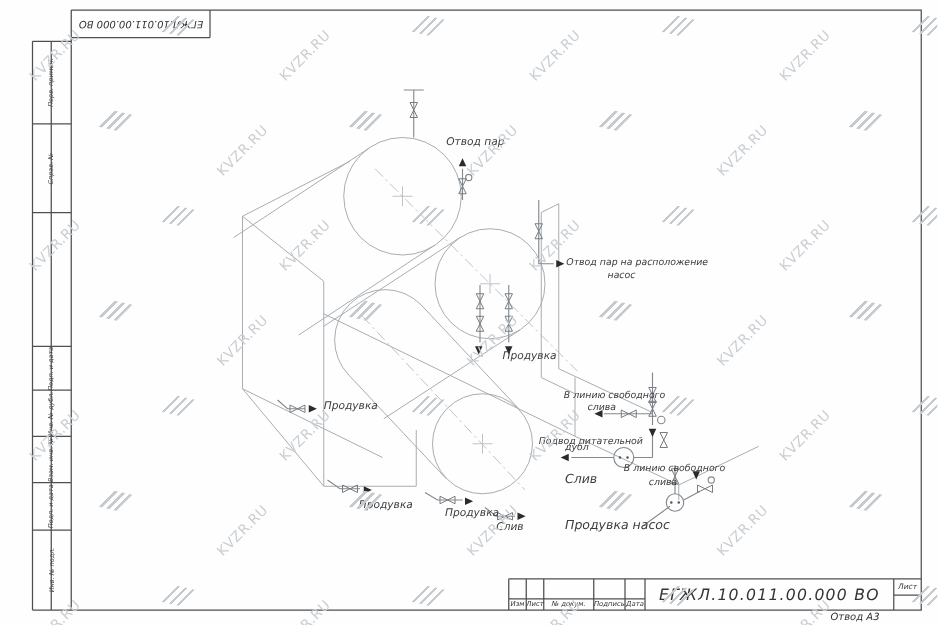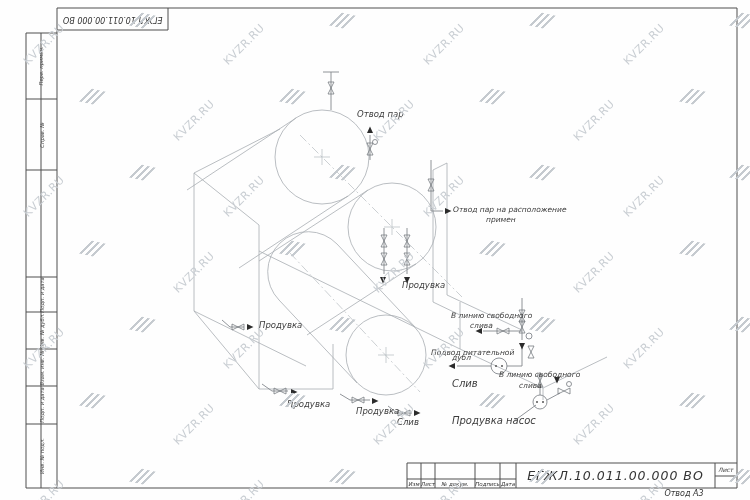--- a/index.html
+++ b/index.html
@@ -120,21 +120,21 @@
       <path d="M26,33 H57 M26,99 H57 M26,170 H57 M26,277 H57 M26,312 H57 M26,349 H57 M26,386 H57 M26,424 H57"></path>
       <path d="M57,30 H168 M168,8 V30"></path>
       <path d="M407,463 H737 M407,463 V488 M421,463 V488 M435,463 V488 M475,463 V488
                M500,463 V488 M516,463 V488 M715,463 V488 M407,479 H516 M715,476 H737"></path>
     </g>
   </svg>
 
   <div class="layer labels" id="labels">
   <span class="lbl" style="left: 357px; top: 110px; font-size: 8.5px;">Отвод пар</span>
       <span class="lbl" style="left: 453px; top: 206px; font-size: 7.5px;">Отвод пар на расположение</span>
-      <span class="lbl" style="left: 486px; top: 216px; font-size: 7.5px;">примен</span>
+      <span class="lbl" style="left: 486px; top: 216px; font-size: 7.5px;">насос</span>
       <span class="lbl" style="left: 402px; top: 281px; font-size: 8.5px;">Продувка</span>
       <span class="lbl" style="left: 451px; top: 312px; font-size: 7.5px;">В линию свободного</span>
       <span class="lbl" style="left: 470px; top: 322px; font-size: 7.5px;">слива</span>
       <span class="lbl" style="left: 431px; top: 349px; font-size: 7.5px;">Подвод питательной</span>
       <span class="lbl" style="left: 452px; top: 354px; font-size: 7.5px;">дубл</span>
       <span class="lbl" style="left: 452px; top: 379px; font-size: 10px;">Слив</span>
       <span class="lbl" style="left: 499px; top: 371px; font-size: 7.5px;">В линию свободного</span>
       <span class="lbl" style="left: 519px; top: 382px; font-size: 7.5px;">слива</span>
       <span class="lbl" style="left: 259px; top: 321px; font-size: 8.5px;">Продувка</span>
       <span class="lbl" style="left: 287px; top: 400px; font-size: 8.5px;">Продувка</span>

